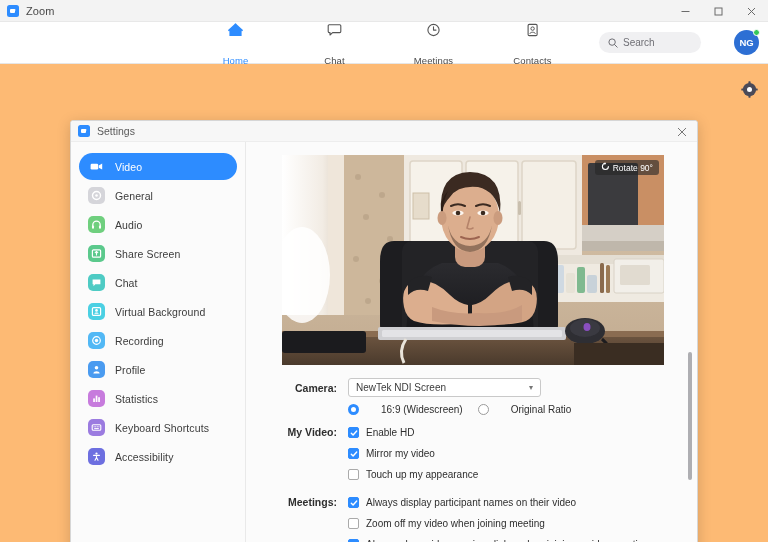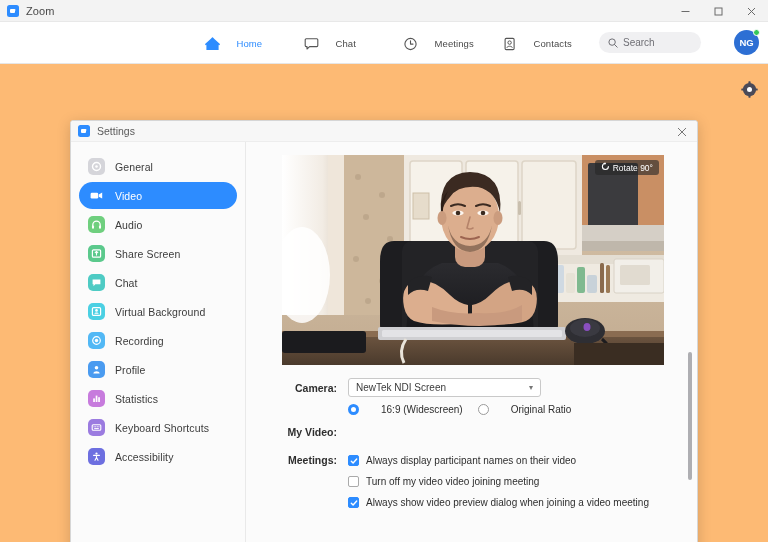--- a/index.html
+++ b/index.html
@@ -59,21 +59,21 @@
     border-bottom: 1px solid #e6e6e6;
     display: flex; align-items: center;
     position: relative;
   }
   #nav-tabs {
     position: absolute; left: 0; right: 0;
     display: flex; justify-content: center; gap: 37px;
   }
   .nav-tab {
     width: 62px;
-    display: flex; flex-direction: row; align-items: center;
+    display: flex; flex-direction: column; align-items: center;
     gap: 17px; padding-top: 2px;
   }
   .nav-tab .nav-ico { height: 17px; display: flex; align-items: center; justify-content: center; }
   .nav-tab .nav-lbl { font-size: 9.5px; color: #4a4a4a; letter-spacing: .1px; }
   .nav-tab.active .nav-lbl { color: #2D8CFF; }
 
   #nav-right {
     position: absolute; right: 9px;
     display: flex; align-items: center; gap: 9px;
   }
@@ -355,38 +355,38 @@
             <line x1="1" y1="1" x2="9" y2="9" stroke="#777" stroke-width="1"></line>
             <line x1="9" y1="1" x2="1" y2="9" stroke="#777" stroke-width="1"></line>
           </svg>
         </div>
       </div>
 
       <div id="dlg-content">
 
         <div id="settings-sidebar">
 
-          <div class="side-item">
-            <span class="s-ico" style="background:#d5d5da">
-              <svg width="11" height="11" viewBox="0 0 11 11">
-                  <circle cx="5.5" cy="5.5" r="4" fill="none" stroke="#fff" stroke-width="1.4"></circle>
-                  <circle cx="5.5" cy="5.5" r="1.3" fill="#fff"></circle>
-                </svg>
-            </span>
-            <span class="s-lbl">General</span>
-          </div>
-
           <div class="side-item active">
             <span class="s-ico">
               <svg width="13" height="11" viewBox="0 0 13 11">
                 <rect x="0.6" y="2.7" width="7.6" height="5.8" rx="1.3" fill="#fff"></rect>
                 <path d="M8.8 4.4 L12.2 2.5 V8.6 L8.8 6.7 Z" fill="#fff"></path>
               </svg>
             </span>
             <span class="s-lbl">Video</span>
+          </div>
+
+          <div class="side-item">
+            <span class="s-ico" style="background:#d5d5da">
+              <svg width="11" height="11" viewBox="0 0 11 11">
+                  <circle cx="5.5" cy="5.5" r="4" fill="none" stroke="#fff" stroke-width="1.4"></circle>
+                  <circle cx="5.5" cy="5.5" r="1.3" fill="#fff"></circle>
+                </svg>
+            </span>
+            <span class="s-lbl">General</span>
           </div>
 
           <div class="side-item">
             <span class="s-ico" style="background:#6FCF7E">
               <svg width="11" height="11" viewBox="0 0 11 11">
                 <path d="M1.8 7.5 V5.9 A3.7 3.7 0 0 1 9.2 5.9 V7.5" fill="none" stroke="#fff" stroke-width="1.3" stroke-linecap="round"></path>
                 <rect x="1.0" y="6.6" width="2.0" height="3.2" rx="1" fill="#fff"></rect>
                 <rect x="8.0" y="6.6" width="2.0" height="3.2" rx="1" fill="#fff"></rect>
               </svg>
             </span>
@@ -636,36 +636,58 @@
                   <div class="radio-opt">
                     <span class="radio-box"></span>
                     <span class="radio-lbl">Original Ratio</span>
                   </div>
                 </div>
               </div>
             </div>
 
             <div class="frow" style="margin-top:7px">
               <div class="flabel">My Video:</div>
+              <div class="fctrl">
+                <div class="chk-row checked">
+                  <span class="chk-box">
+                    <svg width="8" height="8" viewBox="0 0 8 8">
+                        <path d="M1.3 4.2 L3.1 6 L6.7 2" stroke="#fff" stroke-width="1.4" fill="none" stroke-linecap="round" stroke-linejoin="round"></path>
+                      </svg>
+                  </span>
+                  <span class="chk-lbl">Enable HD</span>
+                </div>
+                <div class="chk-row checked">
+                  <span class="chk-box">
+                    <svg width="8" height="8" viewBox="0 0 8 8">
+                        <path d="M1.3 4.2 L3.1 6 L6.7 2" stroke="#fff" stroke-width="1.4" fill="none" stroke-linecap="round" stroke-linejoin="round"></path>
+                      </svg>
+                  </span>
+                  <span class="chk-lbl">Mirror my video</span>
+                </div>
+                <div class="chk-row">
+                  <span class="chk-box"></span>
+                  <span class="chk-lbl">Touch up my appearance</span>
+                </div>
+              </div>
             </div>
 
             <div class="frow" style="margin-top:7px">
               <div class="flabel">Meetings:</div>
               <div class="fctrl">
                 <div class="chk-row checked">
                   <span class="chk-box">
                     <svg width="8" height="8" viewBox="0 0 8 8">
                         <path d="M1.3 4.2 L3.1 6 L6.7 2" stroke="#fff" stroke-width="1.4" fill="none" stroke-linecap="round" stroke-linejoin="round"></path>
                       </svg>
                   </span>
                   <span class="chk-lbl">Always display participant names on their video</span>
                 </div>
                 <div class="chk-row">
                   <span class="chk-box"></span>
-                  <span class="chk-lbl">Turn off my video video joining meeting</span>
+                  <span class="chk-lbl">Zoom off my video when joining meeting</span>
                 </div>
                 <div class="chk-row checked">
                   <span class="chk-box">
                     <svg width="8" height="8" viewBox="0 0 8 8">
                         <path d="M1.3 4.2 L3.1 6 L6.7 2" stroke="#fff" stroke-width="1.4" fill="none" stroke-linecap="round" stroke-linejoin="round"></path>
                       </svg>
                   </span>
                   <span class="chk-lbl">Always show video preview dialog when joining a video meeting</span>
                 </div>
 

